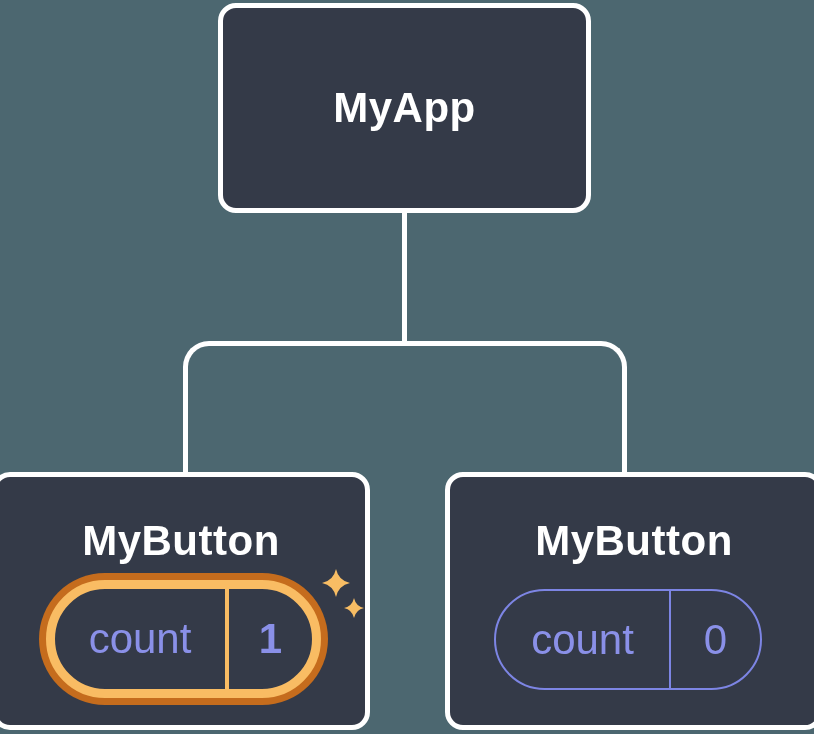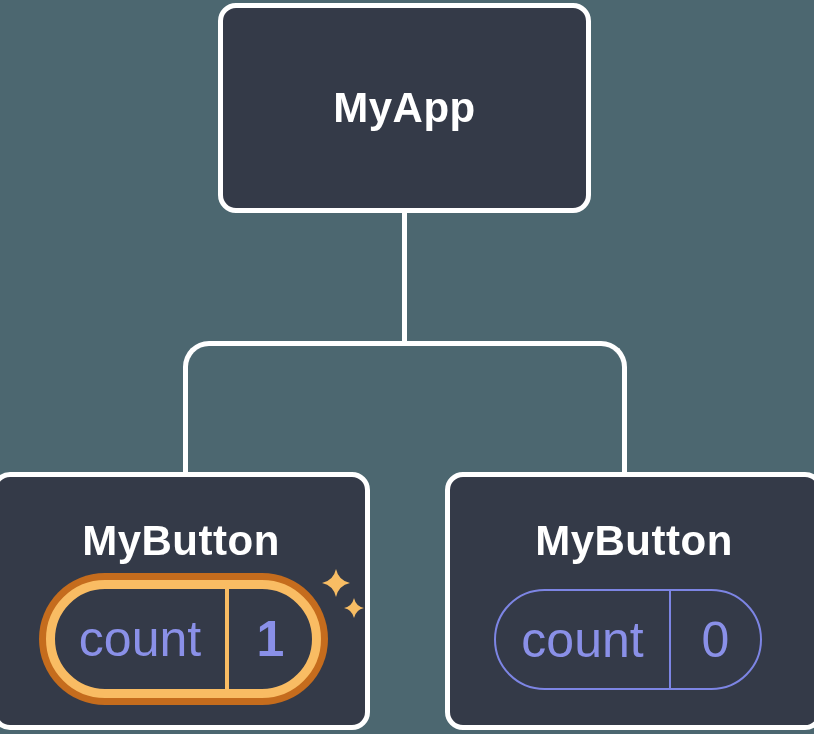--- a/index.html
+++ b/index.html
@@ -97,21 +97,21 @@
     left: 44px; top: 112px;
     width: 268px; height: 101px;
     border: 2px solid var(--purple-border);
     border-radius: 51px;
   }
   .state-name, .state-value {
     display: flex;
     align-items: center;
     justify-content: center;
     color: var(--purple-text);
-    font-size: 50px;
+    font-size: 42px;
     line-height: 1;
   }
   .pill-highlight .state-name {
     flex: 0 0 170px;
     border-right: 4px solid var(--orange-light);
   }
   .pill-plain .state-name {
     flex: 0 0 173px;
     border-right: 2px solid var(--purple-border);
   }

